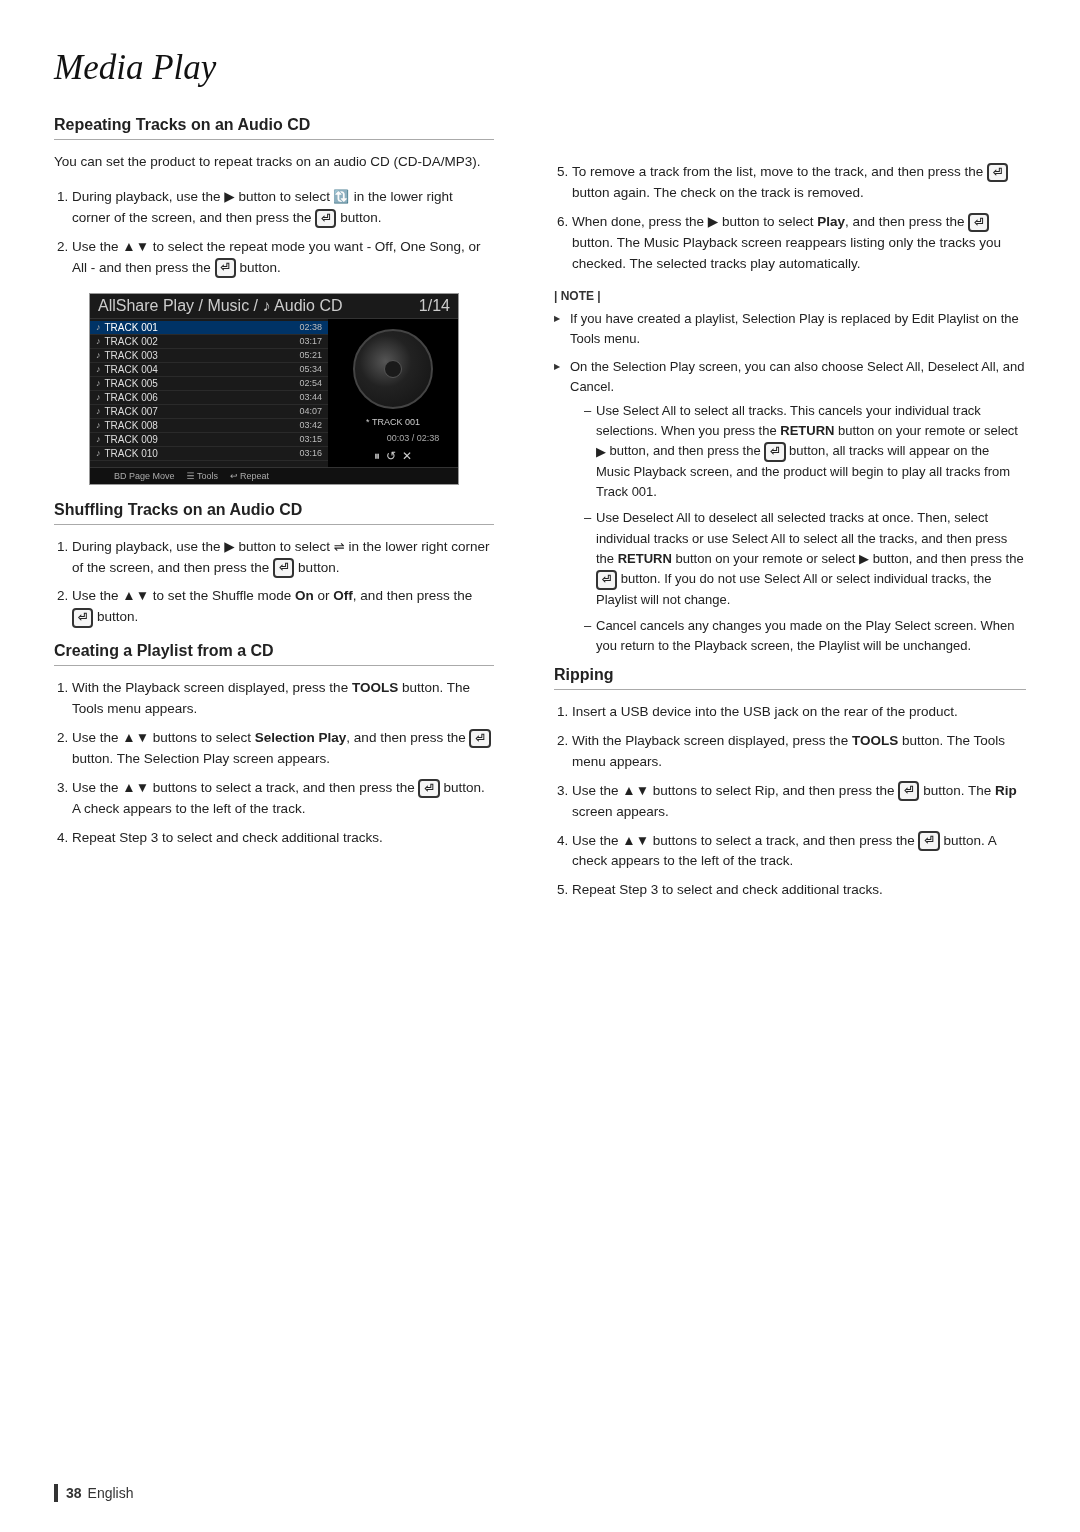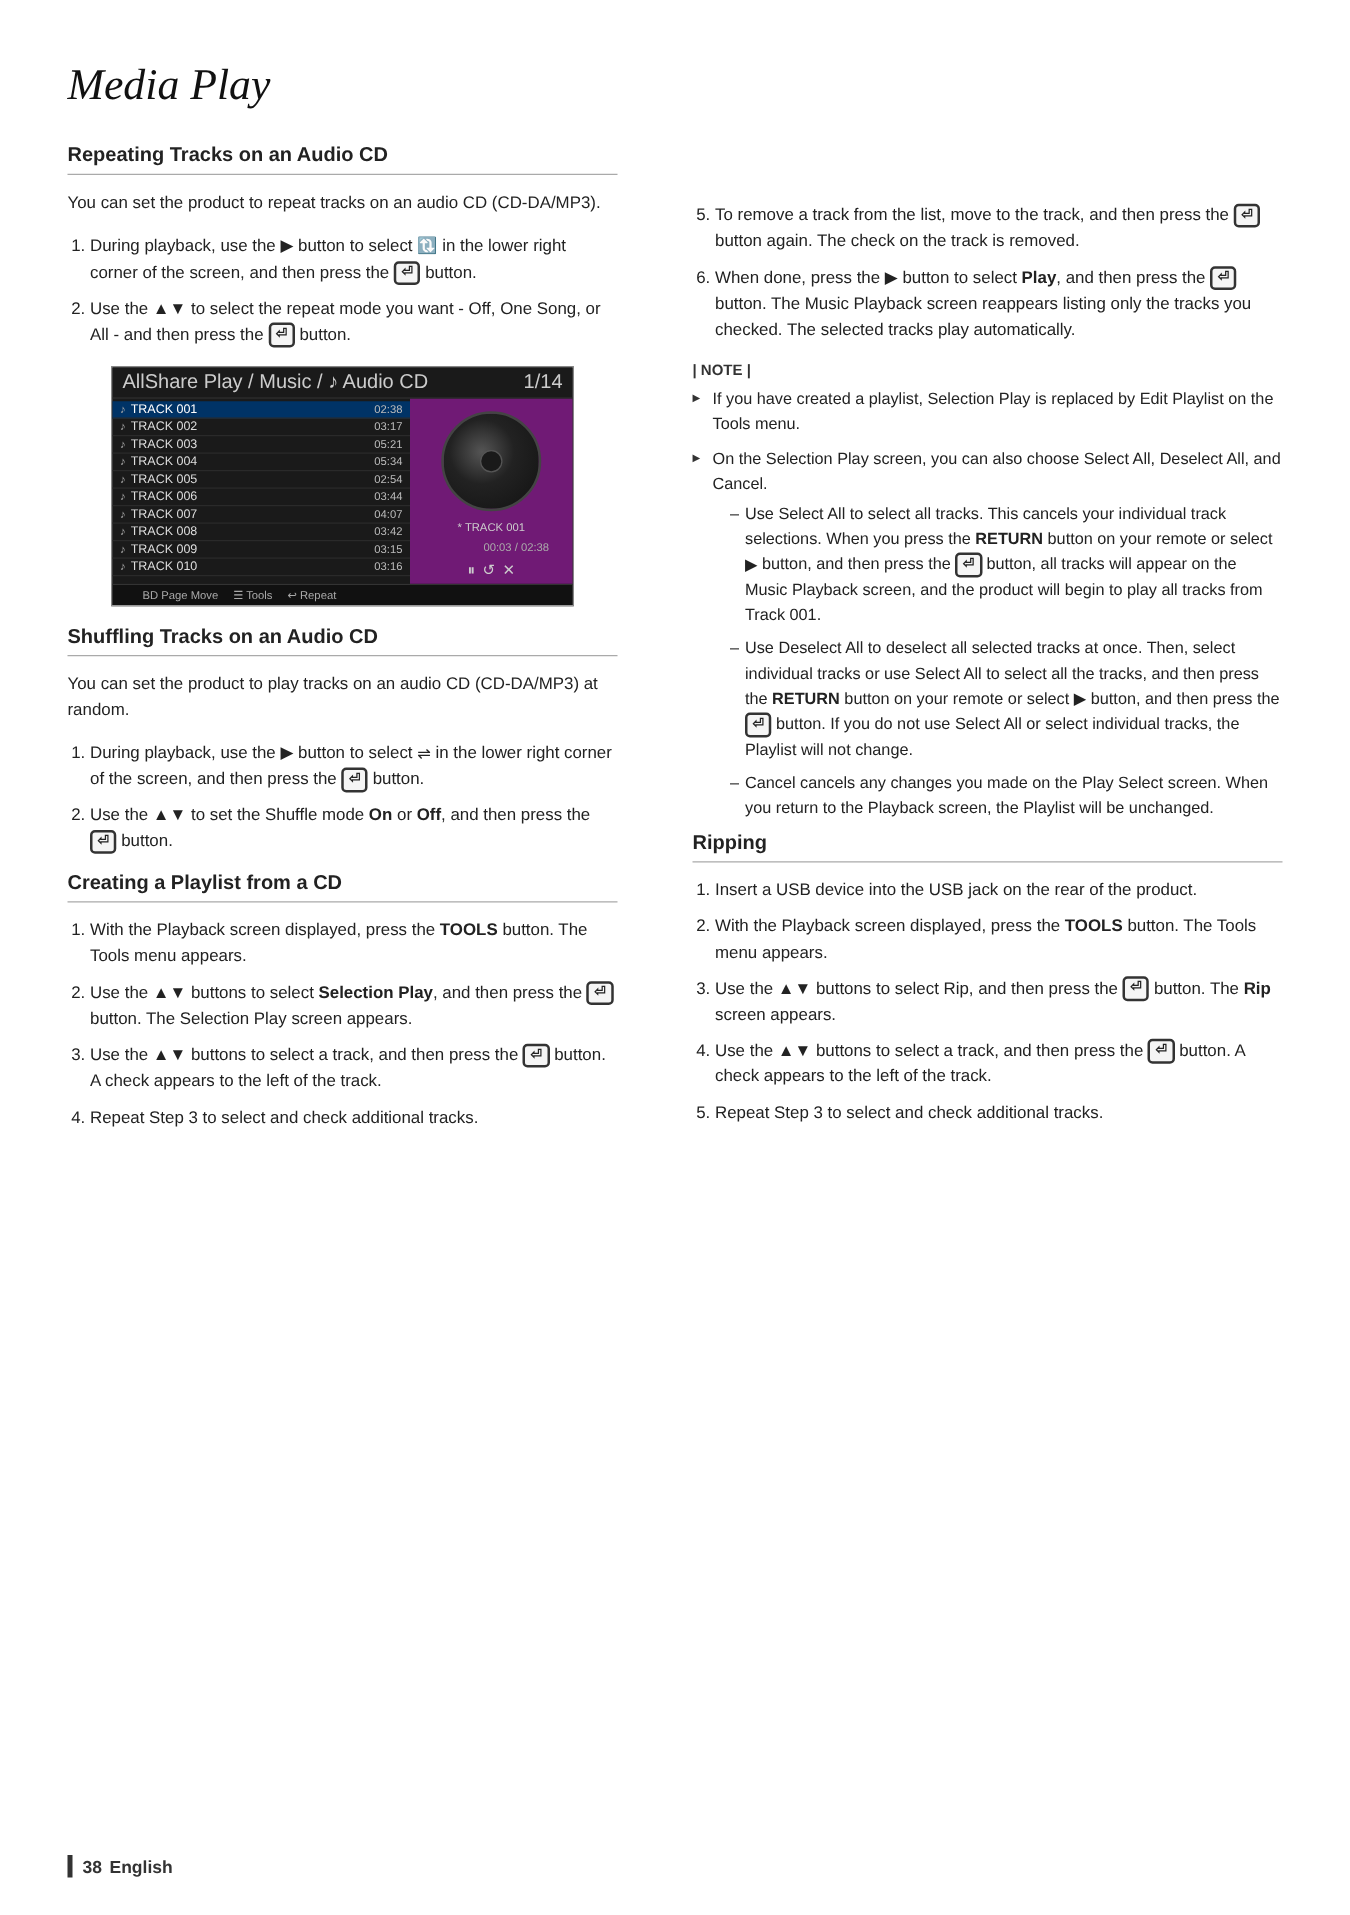--- a/index.html
+++ b/index.html
@@ -123,21 +123,21 @@
       color: #bbb;
       font-size: 9px;
     }
     .cd-right-panel {
       width: 130px;
       display: flex;
       flex-direction: column;
       align-items: center;
       justify-content: flex-start;
       padding: 10px 8px 4px 8px;
-      background: #701a75;
+      background: #000000;
     }
     .cd-disc {
       width: 80px;
       height: 80px;
       border-radius: 50%;
       background: radial-gradient(circle at 40% 40%, #555 0%, #222 40%, #111 100%);
       border: 2px solid #444;
       display: flex;
       align-items: center;
       justify-content: center;
@@ -223,21 +223,20 @@
     }
     .page-number {
       position: absolute;
       bottom: 30px;
       left: 54px;
       font-size: 14px;
       color: #333;
       display: flex;
       align-items: center;
       gap: 6px;
-      font-weight: bold;
     }
     .page-number-bar {
       display: inline-block;
       width: 4px;
       height: 18px;
       background: #333;
       margin-right: 2px;
       vertical-align: middle;
     }
   </style>
@@ -342,21 +341,20 @@
         </div>
         <div class="cd-bottombar">
           <span>BD  Page Move</span>
           <span>☰ Tools</span>
           <span>↩ Repeat</span>
         </div>
       </div>
 
       <div>
         <div class="section-title">Shuffling Tracks on an Audio CD</div>
-        <div class="section-body">You can set the product to play tracks on an audio CD (CD-DA/MP3) at random.</div>
         <ol class="numbered">
           <li>
             During playback, use the ▶ button to select
             <span class="inline-icon">⇌</span>
             in the lower right corner of the screen, and then press the
             <span class="inline-btn">⏎</span> button.
           </li>
           <li>
             Use the ▲▼ to set the Shuffle mode <strong>On</strong> or <strong>Off</strong>, and then press the
             <span class="inline-btn">⏎</span> button.

